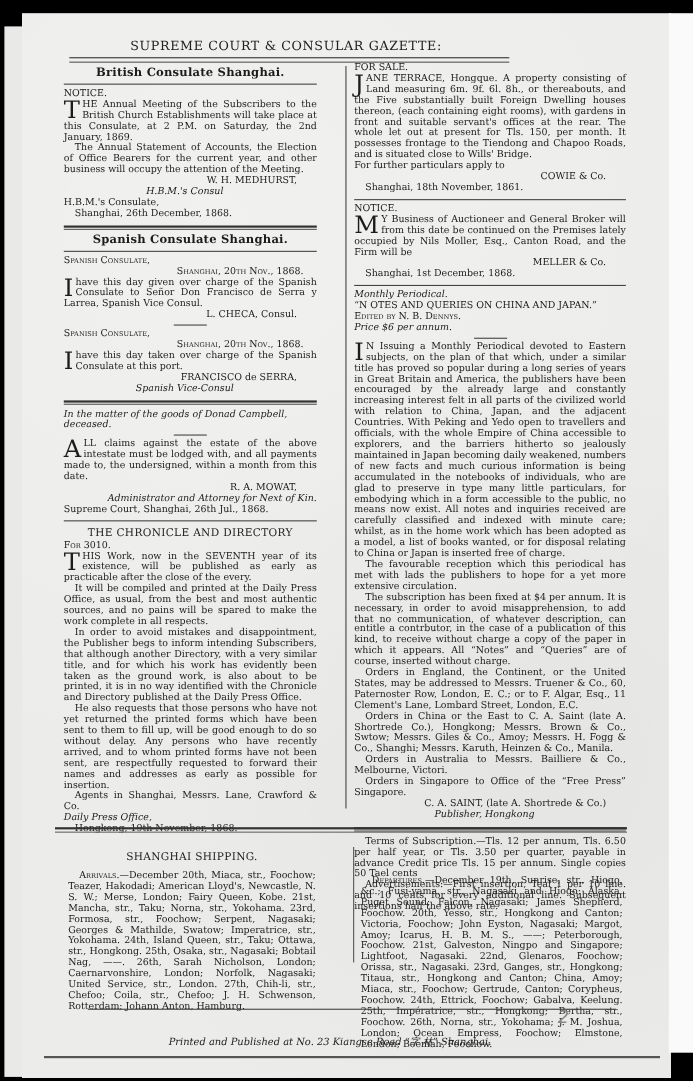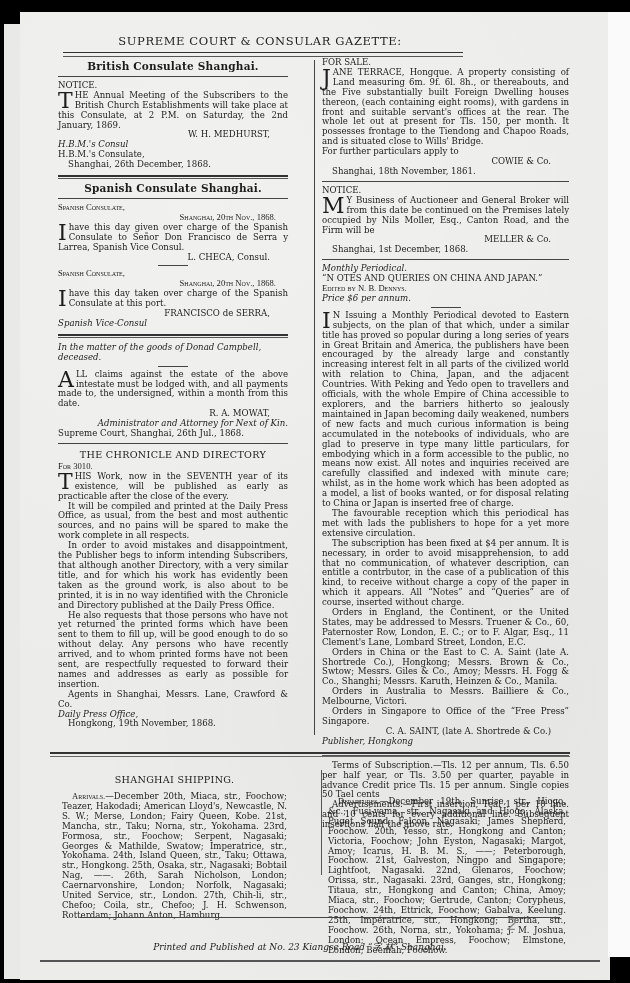--- a/index.html
+++ b/index.html
@@ -36,29 +36,29 @@
     .col-rule {
       position: absolute; left: 314px; top: 60px; width: 1px; height: 675px; background: #444;
     }
     .col-rule-2 {
       position: absolute; left: 321px; top: 770px; width: 1px; height: 105px; background: #555;
     }
     .hd { text-align: center; font-weight: bold; font-size: 10.5px; margin: 4px 0 3px; letter-spacing: 0.2px; }
     .center { text-align: left; }
     .right { text-align: right; }
     .ital { font-style: italic; }
-    .sc { font-variant: small-caps; font-family: Liberation Serif, serif; }
+    .sc { font-variant: small-caps; }
     .rule-single { border-top: 1px solid #444; margin: 4px 0; }
     .rule-double { border-top: 2px solid #333; border-bottom: 1px solid #555; height: 1px; margin: 5px 0; }
     .rule-short { width: 30px; border-top: 1px solid #444; margin: 3px auto; }
     .dropcap { float: left; font-size: 22px; line-height: 18px; margin: 1px 2px 0 0; font-weight: normal; }
     .p { margin: 0; }
     .indent { text-indent: 10px; }
     .sig { text-align: right; padding-right: 18px; }
-    .sig2 { text-align: left; padding-right: 10px; font-style: italic; }
+    .sig2 { text-align: center; padding-right: 10px; font-style: italic; }
     .title-mid { text-align: center; font-size: 9.6px; letter-spacing: 0.3px; margin: 6px 0 2px; }
     .shipping {
       position: absolute; top: 778px; font-size: 8.6px; line-height: 9.9px; text-align: justify;
     }
     .ship-left { left: 62px; width: 225px; }
     .ship-right { left: 328px; width: 238px; top: 797px; }
     .ship-head {
       position: absolute; left: 62px; top: 774px; width: 225px; text-align: center; font-size: 9.6px; letter-spacing: 0.3px;
     }
     .sep-mid { position: absolute; left: 50px; top: 752px; width: 520px; height: 2px; border-top: 2px solid #333; border-bottom: 1px solid #666; }
@@ -81,20 +81,21 @@
 <div class="mast-rule"></div>
 
 <div class="col-rule"></div>
 
 <div class="col col-left">
   <section>
     <div class="hd">British Consulate Shanghai.</div>
     <div class="rule-single"></div>
     <div class="center">NOTICE.</div>
     <p class="p"><span class="dropcap">T</span><span>HE Annual Meeting of the Subscribers to the British Church Establishments will take place at this Consulate, at 2 P.M. on Saturday, the 2nd January, 1869.</span></p>
+    <p class="p indent">The Annual Statement of Accounts, the Election of Office Bearers for the current year, and other business will occupy the attention of the Meeting.</p>
     <div class="sig">W. H. MEDHURST,</div>
     <div class="sig2">H.B.M.'s Consul</div>
     <div>H.B.M.'s Consulate,</div>
     <div class="indent">Shanghai, 26th December, 1868.</div>
   </section>
 
   <div class="rule-double"></div>
 
   <section>
     <div class="hd">Spanish Consulate Shanghai.</div>

